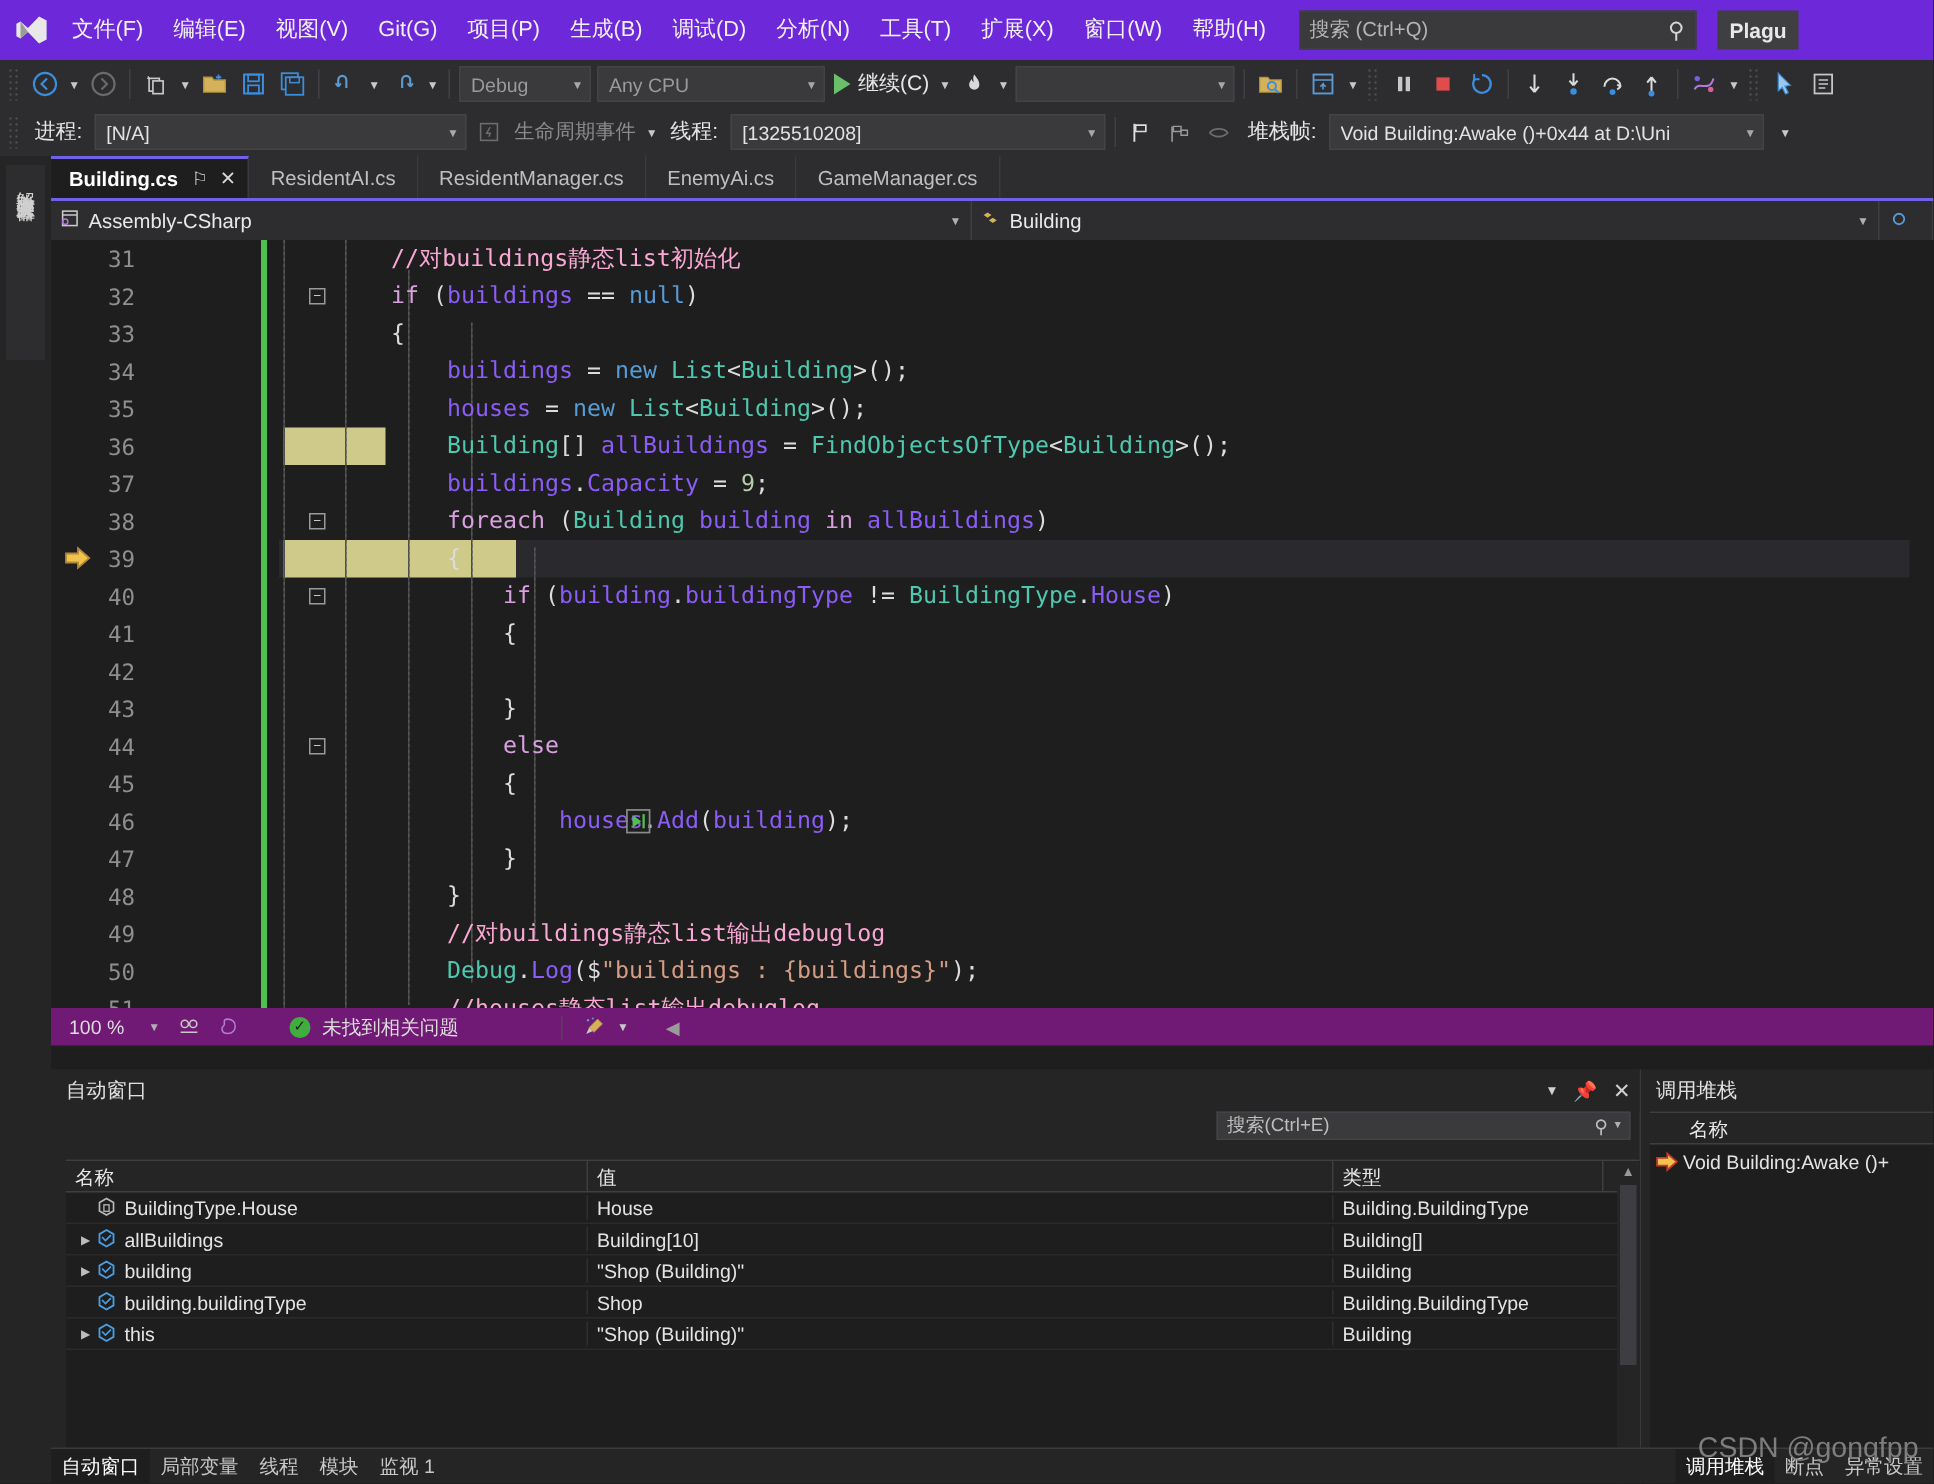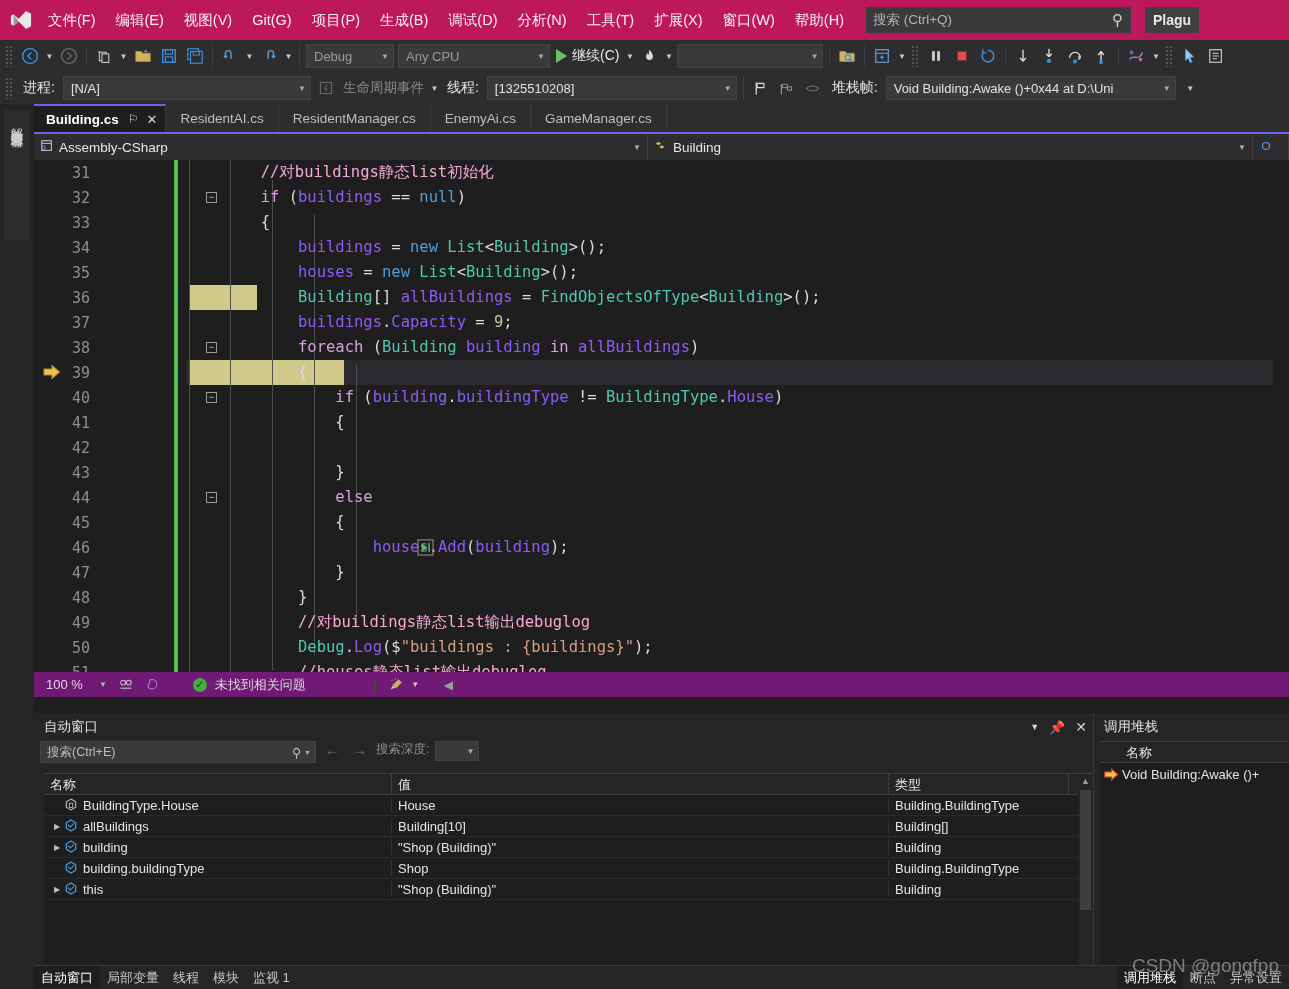--- a/index.html
+++ b/index.html
@@ -8,21 +8,21 @@
     background: #1e1e1e;
     font-family: "Liberation Sans", "DejaVu Sans", sans-serif;
     color: #f1f1f1;
     overflow: hidden;
   }
   .app { position: relative; width: 1289px; height: 989px; background: #1e1e1e; }
 
   
   .menubar {
     display: flex; align-items: center;
-    height: 40px; background: #be185d;
+    height: 40px; background: #6d28d9;
     padding-left: 4px;
   }
   .vs-logo { width: 34px; height: 40px; display: flex; align-items: center; justify-content: center; }
   .vs-logo svg { display:block; }
   .menu-item {
     padding: 0 10px; height: 40px; line-height: 40px;
     font-size: 14.5px; color: #f1f1f1; white-space: nowrap; cursor: default;
   }
   .search-box {
     margin-left: 12px; width: 265px; height: 26px;
@@ -148,21 +148,21 @@
   
   .bottom { position: absolute; left: 34px; top: 713px; right: 0; bottom: 0; display: flex; }
   .autos-panel { width: 1060px; background: #252526; display: flex; flex-direction: column; border-right:1px solid #3a3a3c;}
   .panel-head {
     display: flex; align-items: center; justify-content: space-between;
     height: 28px; padding: 0 6px 0 10px; font-size: 13.5px; color: #e0e0e0;
     background: #252526;
   }
   .panel-head .hicons { display: flex; gap: 10px; align-items: center; font-size: 13px; color: #d0d0d0; }
   .autos-search {
-    display: flex; align-items: flex-start; height: 28px; padding: 0 6px; gap: 6px;
+    display: flex; align-items: flex-end; height: 28px; padding: 0 6px; gap: 6px; flex-direction: column;
   }
   .asearch-input {
     width: 276px; height: 22px; background: #3a3a3c; border: 1px solid #434346;
     display: flex; align-items: center; padding: 0 4px 0 6px; justify-content: space-between;
     font-size: 12.5px; color: #bdbdbd;
   }
   .nav-arrow { color: #6e6e6e; font-size: 15px; padding: 0 3px; }
   .depth-lbl { font-size: 12.5px; color: #8d8d8d; }
   .depth-combo { width: 44px; height: 20px; background: #3a3a3c; border: 1px solid #434346;
                  display:flex; align-items:center; justify-content:flex-end; padding-right:4px;

